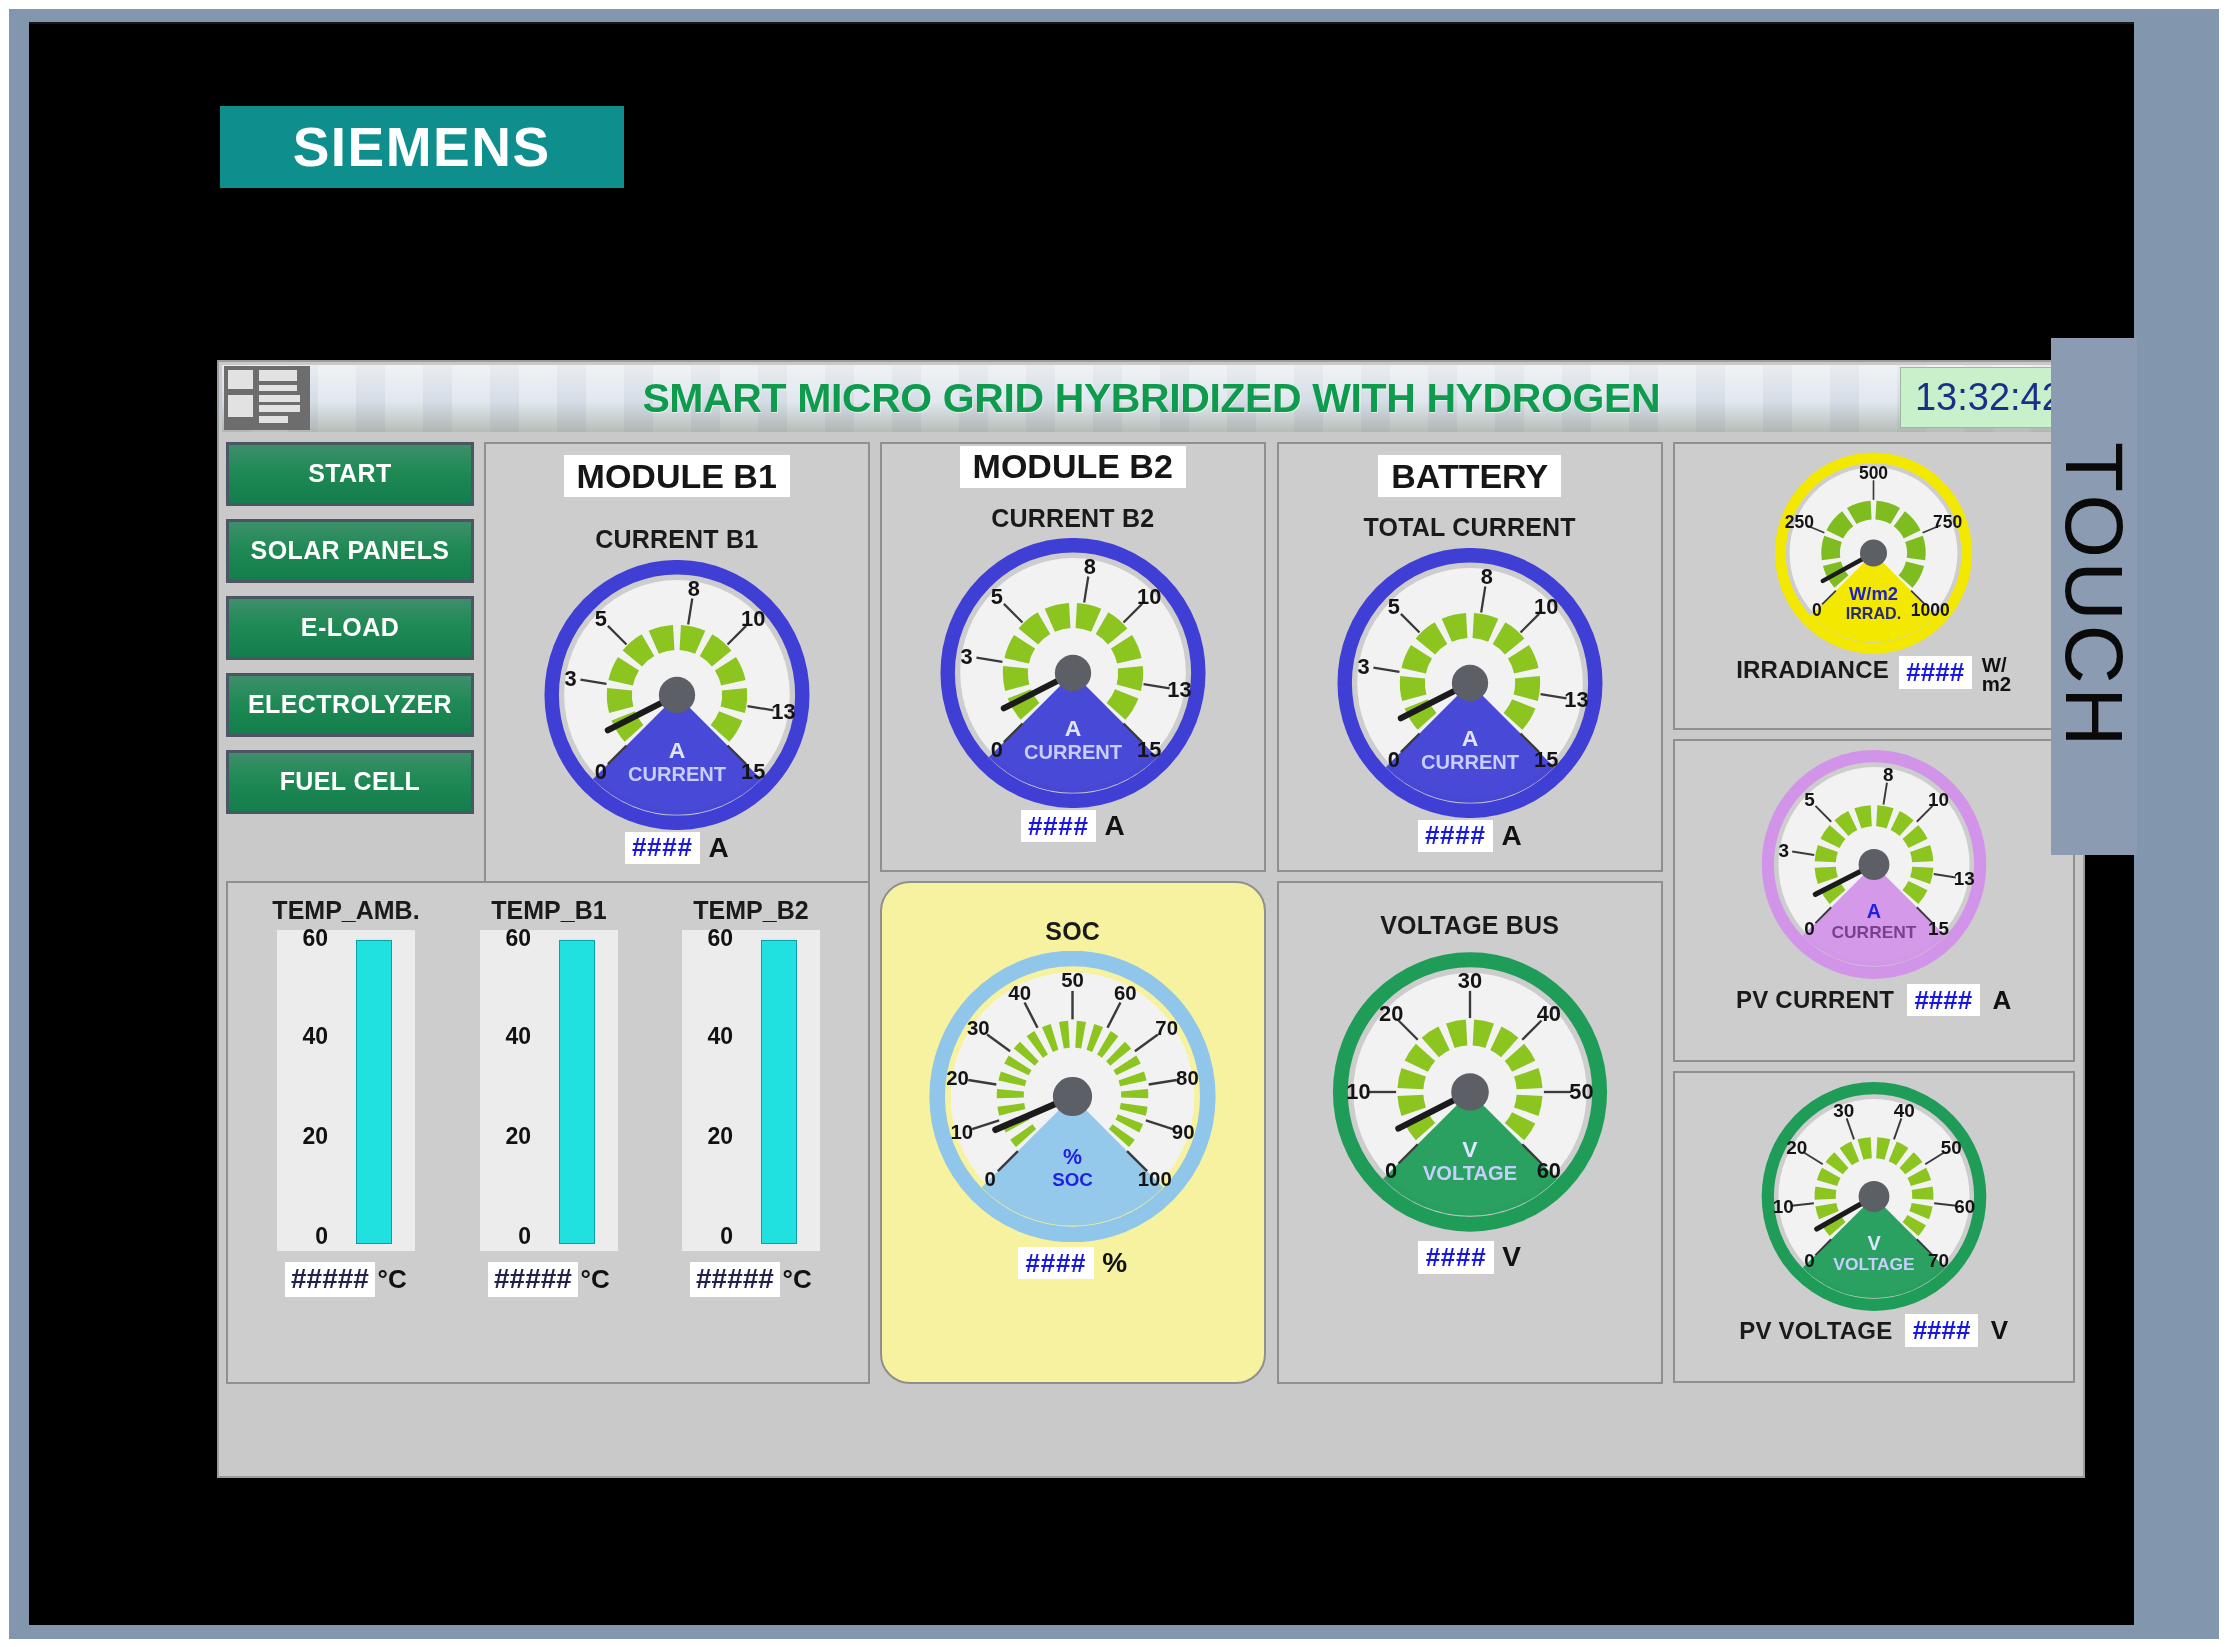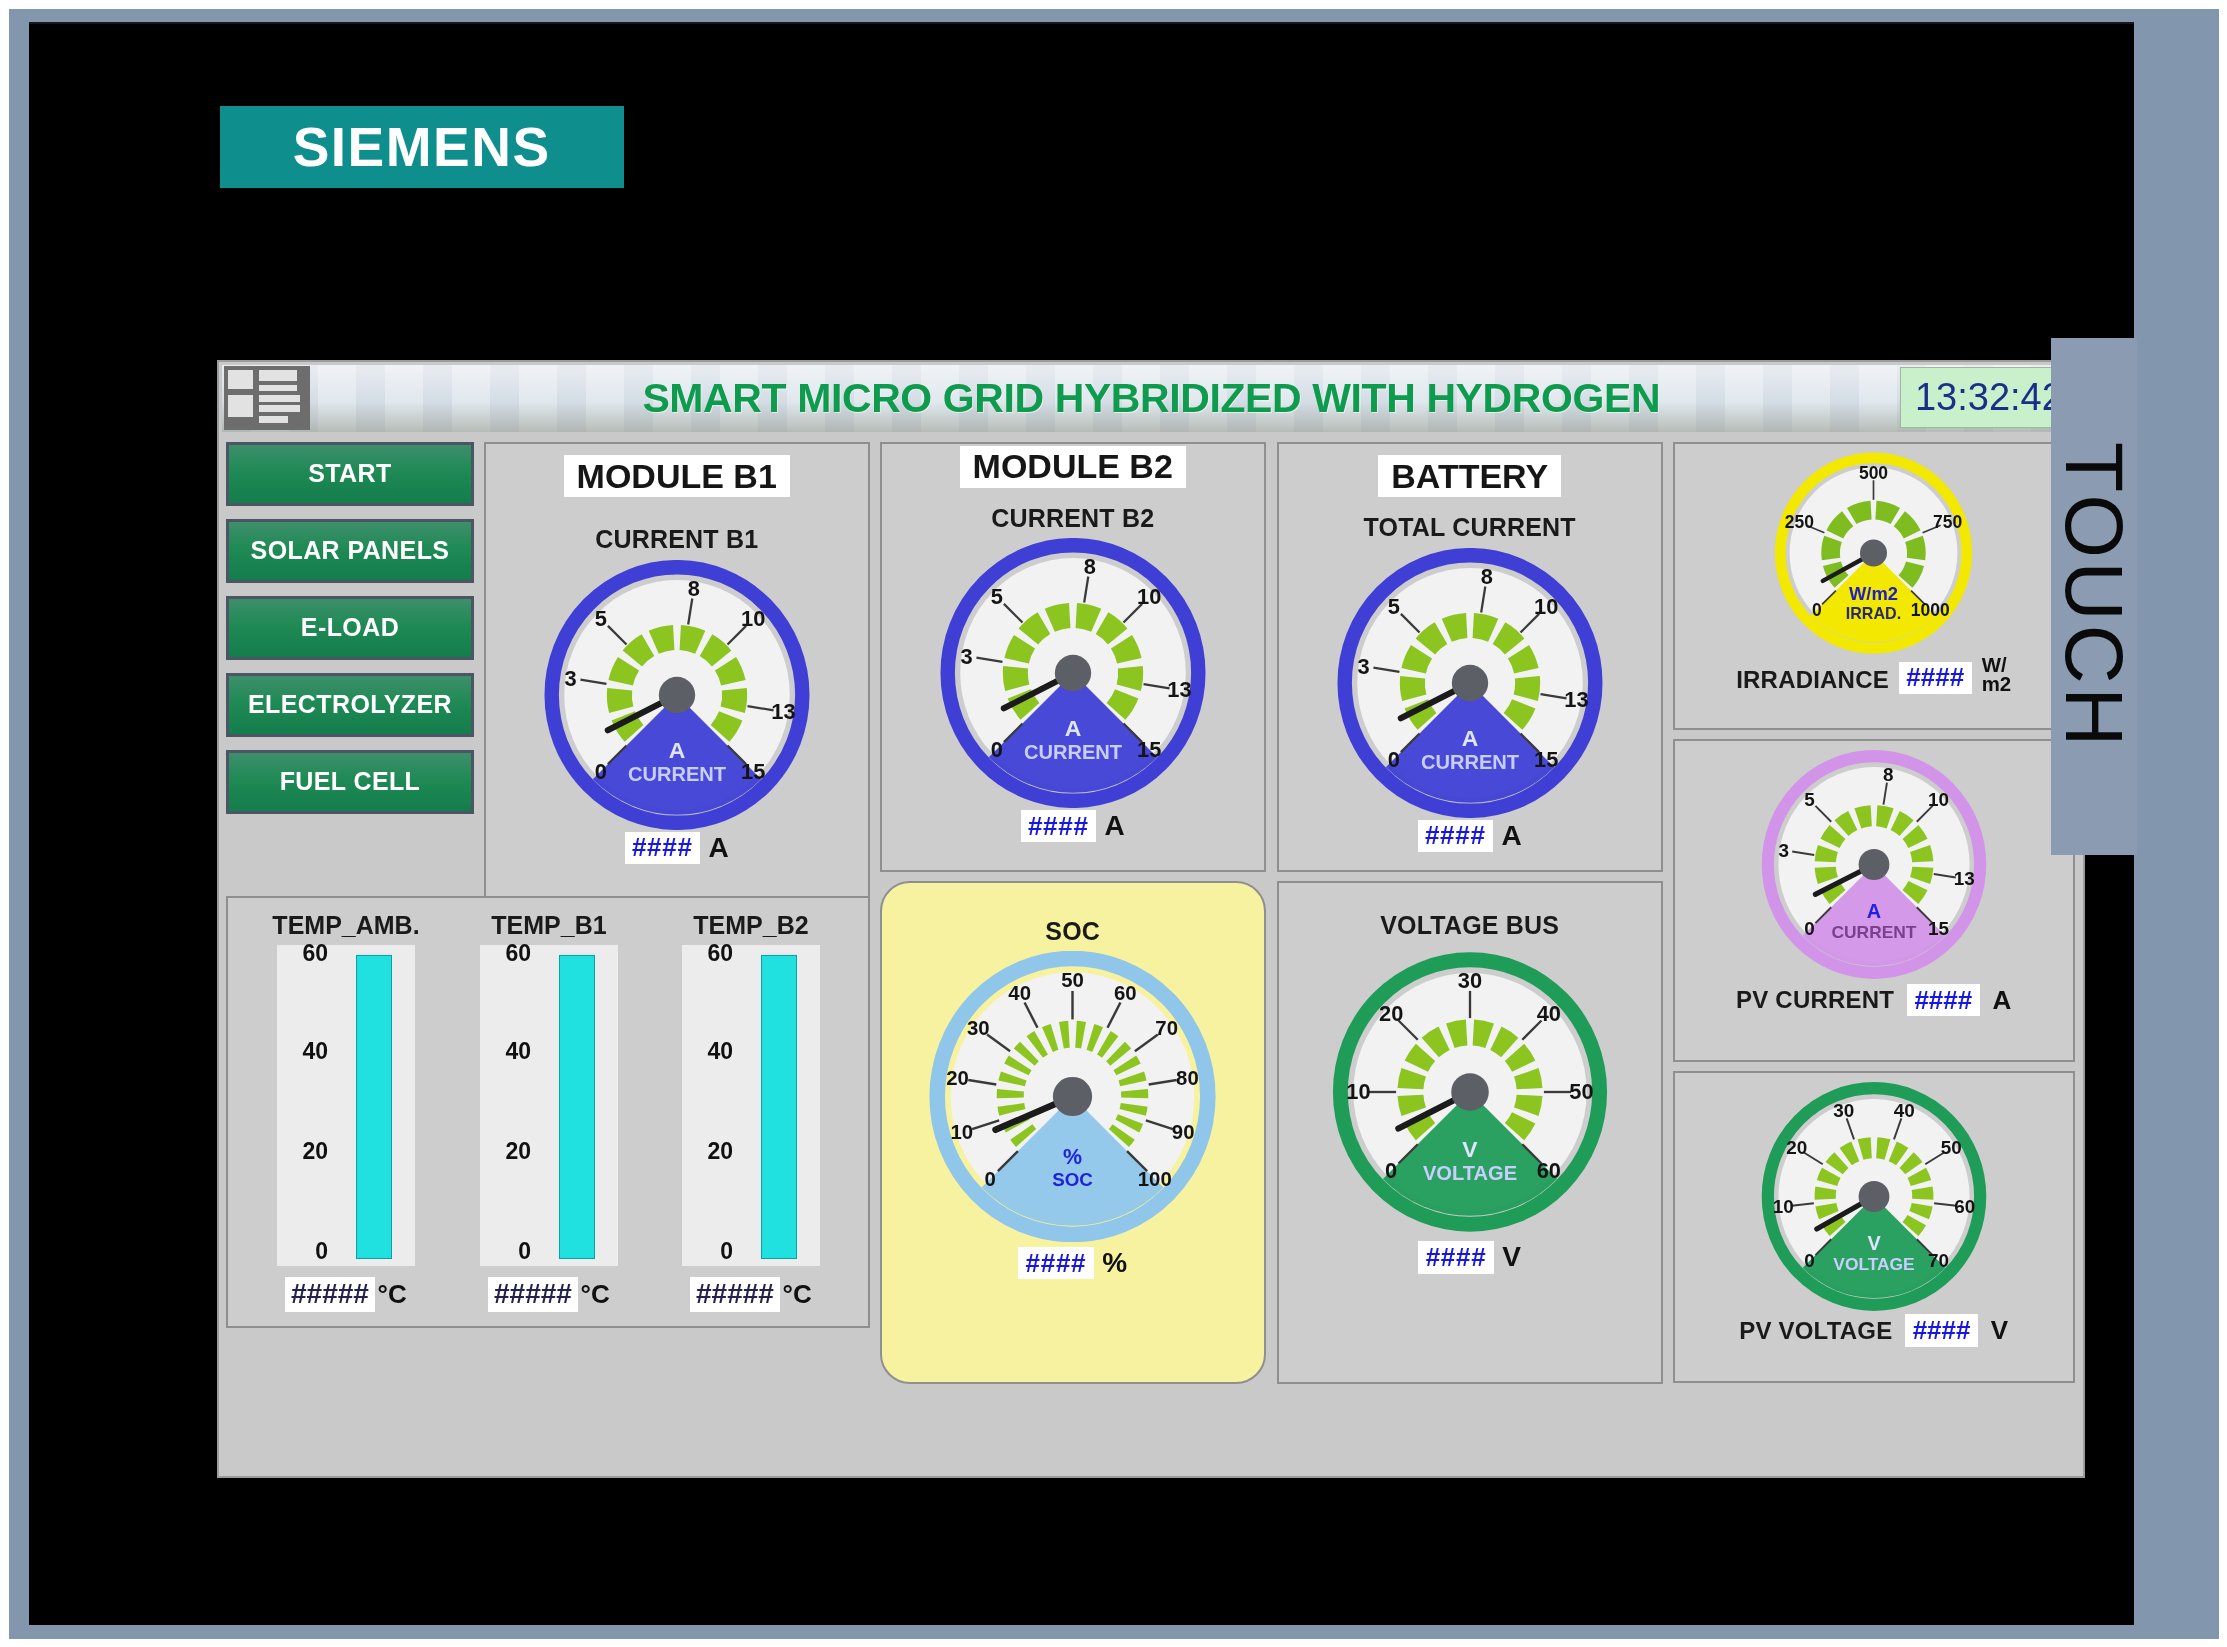--- a/index.html
+++ b/index.html
@@ -441,21 +441,21 @@
             <text x="220" y="293" text-anchor="middle" font-family="&quot;Liberation Sans&quot;, sans-serif" font-size="29.400000000000002" font-weight="bold" fill="#2020e0">%</text>
             <text x="220" y="323.24" text-anchor="middle" font-family="&quot;Liberation Sans&quot;, sans-serif" font-size="25.76" font-weight="bold" fill="#2020e0">SOC</text>
           </svg>
         </div>
       <div class="readout" style="margin-top:4.4px;">
         <span class="field">####</span>
         <span class="unit">%</span>
       </div>
     </div>
 
-    <div class="panel" style="left:7.3px; top:534px; width:644px; height:432px;padding-left:46px;">
+    <div class="panel" style="left:7.3px; top:519px; width:644px; height:503px;padding-left:46px;">
 
       <div class="tbar-col" style="left:16px; top:13px; width:204px;">
         <div class="tbar-title">TEMP_AMB.</div>
         <div class="tbar-body">
           <div class="tbar-scale">
             <div class="tbar-ticklabel" style="top:7.3px;">60</div>
             <div class="tbar-ticklabel" style="top:106px;">40</div>
             <div class="tbar-ticklabel" style="top:206px;">20</div>
             <div class="tbar-ticklabel" style="top:306px;">0</div>
           </div>
@@ -531,21 +531,21 @@
             <line x1="217.4062506920235" y1="112.07941677464305" x2="242.24013252592687" y2="101.79288611266944" stroke="#3a3a3a" stroke-width="2.304"></line>
             <text x="251.70065893884242" y="106.03420776525091" text-anchor="middle" font-family="&quot;Liberation Sans&quot;, sans-serif" font-size="24" font-weight="bold" fill="#141414">750</text>
             <line x1="201.5905107553705" y1="191.5905107553705" x2="220.59754103366492" y2="210.5975410336649" stroke="#3a3a3a" stroke-width="2.304"></line>
             <text x="227.83831447301515" y="225.99831447301514" text-anchor="middle" font-family="&quot;Liberation Sans&quot;, sans-serif" font-size="24" font-weight="bold" fill="#141414">1000</text>
             <line x1="150" y1="140" x2="80.45630187171899" y2="178.23197157671214" stroke="#1b1b1b" stroke-width="6.144" stroke-linecap="round"></line>
             <ellipse cx="150" cy="140" rx="18.56" ry="18.56" fill="#5c6066"></ellipse>
             <text x="150" y="204" text-anchor="middle" font-family="&quot;Liberation Sans&quot;, sans-serif" font-size="25.200000000000003" font-weight="bold" fill="#2020c0">W/m2</text>
             <text x="150" y="229.92000000000002" text-anchor="middle" font-family="&quot;Liberation Sans&quot;, sans-serif" font-size="22.080000000000002" font-weight="bold" fill="#2a2a6a">IRRAD.</text>
           </svg>
         </div>
-      <div style="display:flex; align-items:flex-end; justify-content:center; gap:10.2px; margin-top:1.5px;">
+      <div style="display:flex; align-items:flex-start; justify-content:center; gap:10.2px; margin-top:1.5px;">
         <span class="sub-label" style="font-size:24px;">IRRADIANCE</span>
         <span class="field" style="background:#fff;color:#1717e0;font-size:26px;font-weight:bold;padding:0.7px 7.3px;">####</span>
         <span style="display:flex;flex-direction:column;line-height:0.92;color:#111;font-size:20.4px;font-weight:bold;">
           <span>W/</span>
           <span>m2</span>
         </span>
       </div>
     </div>
 
     <div class="panel" style="left:1454px; top:377px; width:402px; height:323px;">

